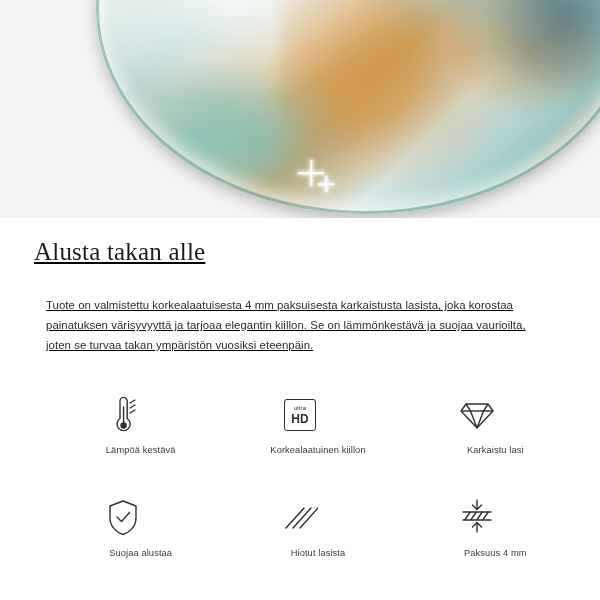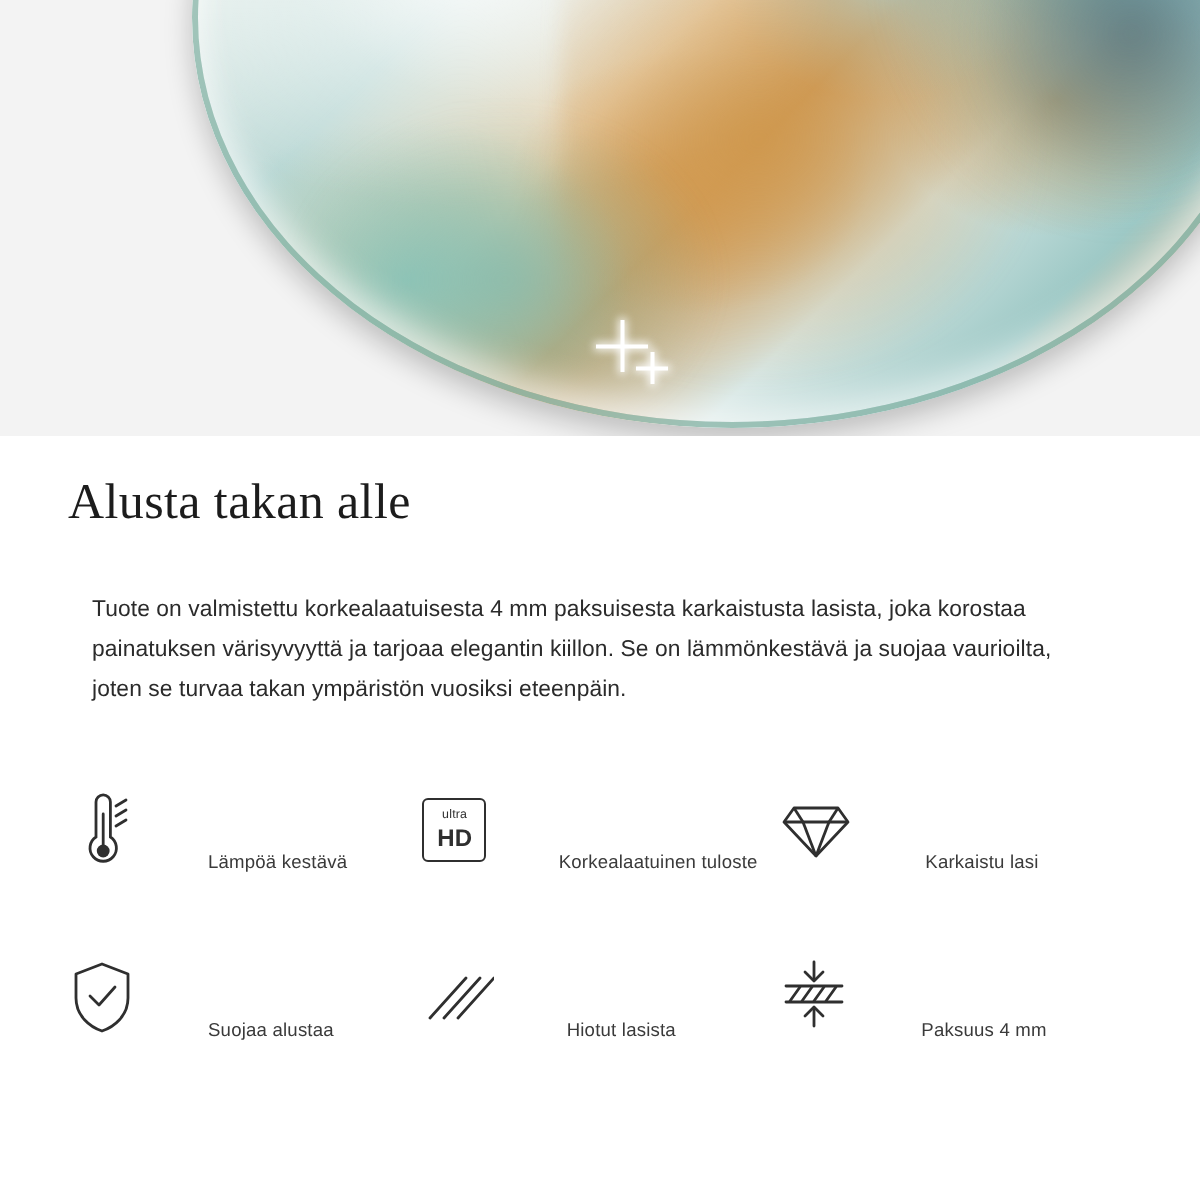--- a/index.html
+++ b/index.html
@@ -122,20 +122,21 @@
   #sparkle2 { left: 318px; top: 176px; width: 16px; height: 16px; }
   #sparkle2:before { width: 16px; }
   #sparkle2:after { height: 16px; }
 
   
   .content {
     position: absolute;
     left: 0;
     top: 218px;
     width: 584px;
+    text-decoration: underline;
   }
   .headline {
     margin: 0;
     padding: 18px 34px 0 34px;
     font-family: "Liberation Serif", serif;
     font-size: 25px;
     line-height: 31px;
     font-weight: 400;
     color: #1c1c1c;
     letter-spacing: 0.2px;
@@ -156,21 +157,22 @@
     position: absolute;
     left: 34px;
     top: 394px;
     width: 532px;
     display: grid;
     grid-template-columns: repeat(3, 1fr);
     grid-row-gap: 42px;
   }
   .feature {
     display: flex;
-    align-items: flex-end;
+    flex-direction: column;
+    align-items: center;
   }
   .feature .glyph {
     height: 42px;
     display: flex;
     align-items: center;
     justify-content: center;
   }
   .feature .caption {
     margin-top: 9px;
     font-size: 9.3px;
@@ -244,21 +246,21 @@
       <div class="caption">Lämpöä kestävä</div>
     </div>
 
     <div class="feature">
       <div class="glyph">
         <div class="ultrahd">
           <span class="u1">ultra</span>
           <span class="u2">HD</span>
         </div>
       </div>
-      <div class="caption">Korkealaatuinen tuloste</div>
+      <div class="caption">Korkealaatuinen kiillon</div>
     </div>
 
     <div class="feature">
       <div class="glyph">
         <svg width="38" height="34" viewBox="0 0 38 34" fill="none" stroke="#2f2f2f" stroke-width="1.4" stroke-linejoin="round">
           <path d="M8 6 H30 L35 13 L19 30 L3 13 Z"></path>
           <line x1="3" y1="13" x2="35" y2="13"></line>
           <line x1="8" y1="6" x2="12.5" y2="13"></line>
           <line x1="30" y1="6" x2="25.5" y2="13"></line>
           <line x1="12.5" y1="13" x2="19" y2="30"></line>

